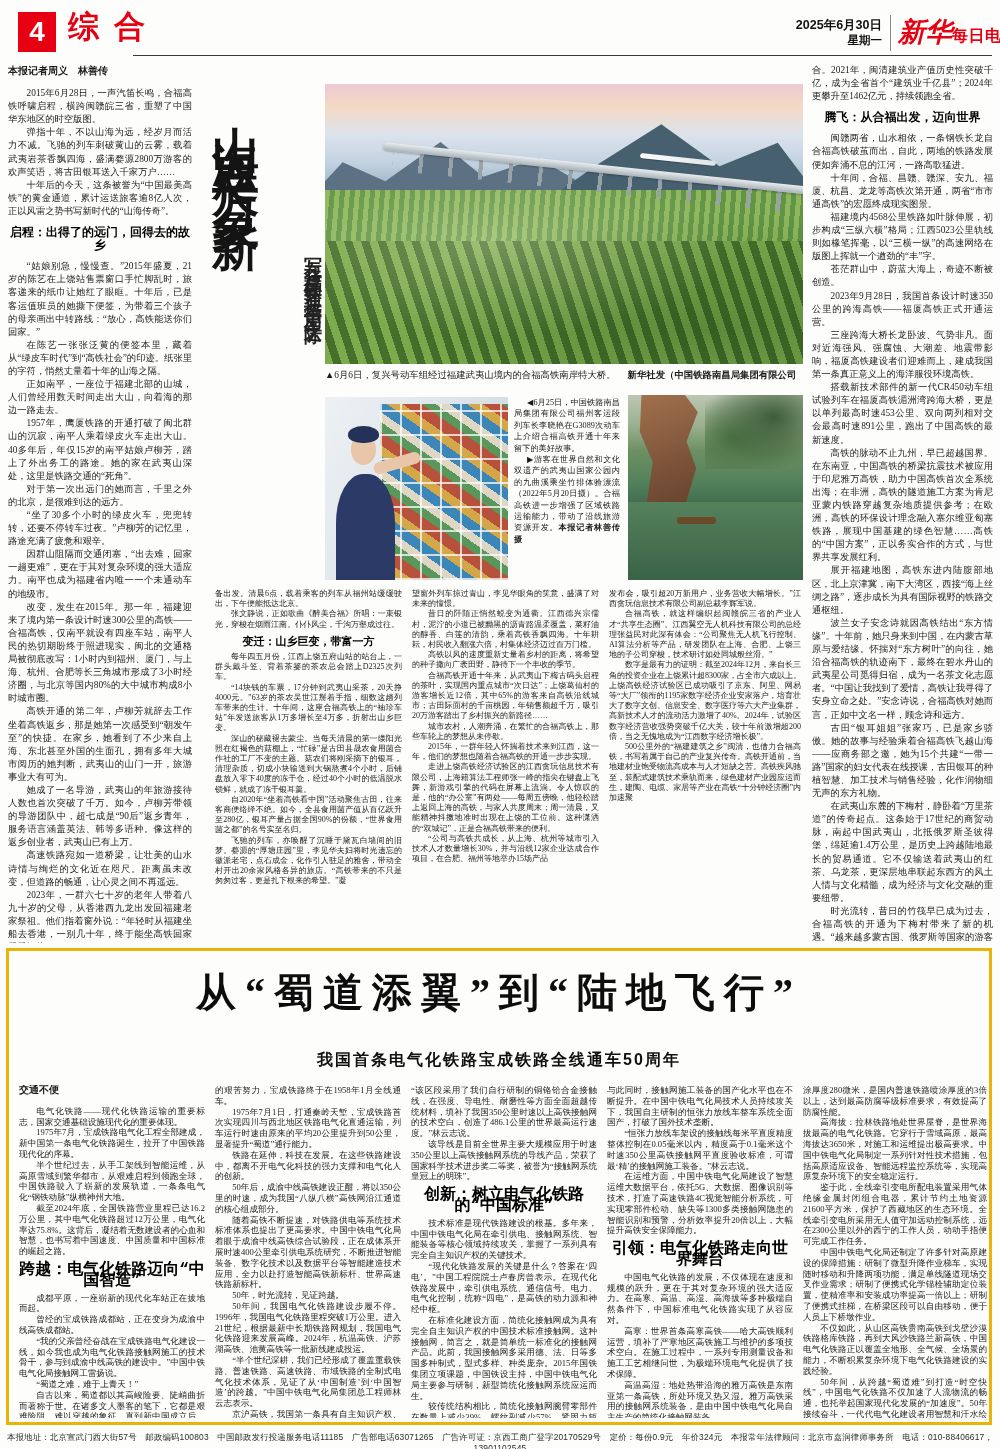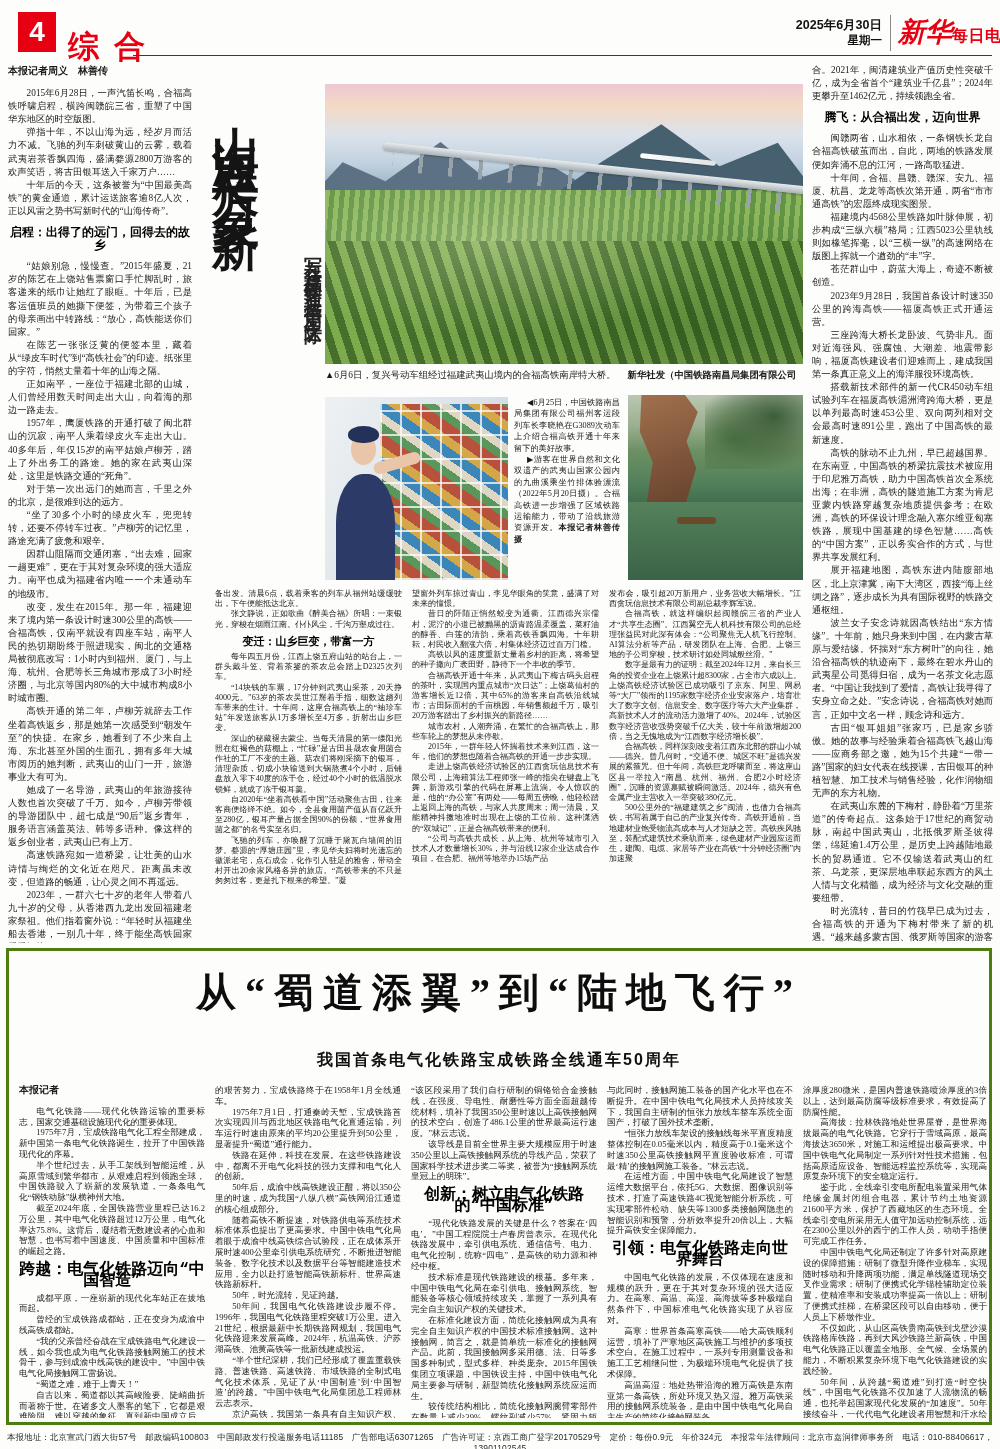--- a/index.html
+++ b/index.html
@@ -2,21 +2,21 @@
 <html><head>
 <meta charset="utf-8">
 <style>
   html,body{margin:0;padding:0;background:#e9e7e2;}
   #page{position:relative;width:1000px;height:1449px;background:#fdfdfb;margin:0 auto;overflow:hidden;
         font-family:"Liberation Serif","DejaVu Serif",serif;color:#1a1a1a;}
   
   .pagenum{position:absolute;left:18px;top:12px;width:38px;height:40px;background:#e60012;color:#fff;
            font-family:"Liberation Sans","DejaVu Sans",sans-serif;font-weight:700;font-size:28px;
            display:flex;align-items:center;justify-content:center;}
-  .section-title{position:absolute;left:68px;top:26px;color:#e60012;font-size:31px;font-weight:700;
+  .section-title{position:absolute;left:68px;top:6px;color:#e60012;font-size:31px;font-weight:700;
            font-family:"Liberation Sans","DejaVu Sans",sans-serif;letter-spacing:15px;white-space:nowrap;}
   .header-rule{position:absolute;left:133px;top:55px;width:859px;border-top:1.5px solid #3a3a3a;}
   .dateblock{position:absolute;left:760px;top:17px;width:122px;text-align:right;
            font-family:"Liberation Sans","DejaVu Sans",sans-serif;font-weight:700;color:#111;}
   .dateblock .d1{font-size:12.5px;line-height:16px;}
   .dateblock .d2{font-size:11.5px;line-height:15px;}
   .date-div{position:absolute;left:890px;top:15px;width:1px;height:36px;background:#8a8a8a;}
   .masthead{position:absolute;left:898px;top:14px;width:98px;color:#e60012;white-space:nowrap;}
   .masthead .mh1{font-size:27px;font-weight:700;font-style:italic;font-family:"Liberation Serif",serif;}
   .masthead .mh2{font-size:16px;font-weight:700;font-family:"Liberation Sans",sans-serif;letter-spacing:.5px;}
@@ -85,21 +85,21 @@
        repeating-linear-gradient(100deg,rgba(255,255,255,.18) 0 2px,transparent 2px 12px);}
   #photo3 .raft{left:28%;top:66%;width:22%;height:4%;background:#6b4a2a;border-radius:3px;}
   
   .cap1{position:absolute;left:325px;top:368px;width:478px;height:16px;overflow:hidden;}
   .cap1 p{margin:0;font-size:9.4px;line-height:14px;text-indent:0;}
   .cap1 b{font-family:"Liberation Sans","DejaVu Sans",sans-serif;font-weight:700;margin-left:12px;}
   .capmid{position:absolute;left:514px;top:397px;width:106px;height:183px;overflow:hidden;text-align:justify;}
   .capmid p{margin:0;font-size:8.2px;line-height:11.4px;text-indent:1.6em;}
   .capmid b{font-family:"Liberation Sans","DejaVu Sans",sans-serif;font-weight:700;}
   
-  #bottom-box{position:absolute;left:6px;top:948px;width:986px;height:477px;border:3px solid #4d7c0f;
+  #bottom-box{position:absolute;left:6px;top:948px;width:986px;height:477px;border:3px solid #eab308;
       background:#fdfdfb;box-sizing:border-box;}
   .b-headline{position:absolute;left:0;top:14px;width:100%;text-align:center;font-size:40px;font-weight:700;
       letter-spacing:9px;font-family:"Liberation Serif","DejaVu Serif",serif;color:#0d0d0d;white-space:nowrap;}
   .b-subtitle{position:absolute;left:0;top:99px;width:100%;text-align:center;font-size:16px;font-weight:700;
       letter-spacing:2px;font-family:"Liberation Sans","DejaVu Sans",sans-serif;color:#111;}
   
   #footer-line{position:absolute;left:0;top:1432px;width:100%;text-align:center;font-size:8.4px;color:#2a2a2a;
       font-family:"Liberation Sans","DejaVu Sans",sans-serif;letter-spacing:.2px;}
 </style>
 </head>
@@ -193,21 +193,20 @@
       <p class="p">合福高铁开通十年来，从武夷山下梅古码头启程的茶叶，实现国内重点城市“次日达”；上饶葛仙村的游客增长近12倍，其中65%的游客来自高铁沿线城市；古田际面村的千亩桃园，年销售额超千万，吸引20万游客踏出了乡村振兴的新路径……</p>
       <p class="p">城市农村，人潮奔涌，在繁忙的合福高铁上，那些车轮上的梦想从未停歇。</p>
       <p class="p">2015年，一群年轻人怀揣着技术来到江西，这一年，他们的梦想也随着合福高铁的开通一步步实现。</p>
       <p class="p">走进上饶高铁经济试验区的江西贪玩信息技术有限公司，上海籍算法工程师张一峰的指尖在键盘上飞舞，新游戏引擎的代码在屏幕上流淌。令人惊叹的是，他的“办公室”有两处——每周五傍晚，他轻松踏上返回上海的高铁，与家人共度周末；周一清晨，又能精神抖擞地准时出现在上饶的工位前。这种潇洒的“双城记”，正是合福高铁带来的便利。</p>
       <p class="p">“公司与高铁共成长，从上海、杭州等城市引入技术人才数量增长30%，并与沿线12家企业达成合作项目，在合肥、福州等地举办15场产品</p>
     </div>
   <div class="col t-sm" style="left:609px;top:589px;width:192px;height:352px;">
       <p class="cont">发布会，吸引超20万新用户，业务营收大幅增长。”江西贪玩信息技术有限公司副总裁李辉军说。</p>
       <p class="p">合福高铁，就这样编织起闽赣皖三省的产业人才“共享生态圈”。江西翼空无人机科技有限公司的总经理张益民对此深有体会：“公司聚焦无人机飞行控制、AI算法分析等产品，研发团队在上海、合肥、上饶三地的子公司穿梭，技术研讨如处同城般丝滑。”</p>
       <p class="p">数字是最有力的证明：截至2024年12月，来自长三角的投资企业在上饶累计超8300家，占全市六成以上。上饶高铁经济试验区已成功吸引了京东、阿里、网易等“大厂”领衔的1195家数字经济企业安家落户，培育壮大了数字文创、信息安全、数字医疗等六大产业集群，高新技术人才的流动活力激增了40%。2024年，试验区数字经济营收强势突破千亿大关，较十年前激增超200倍，当之无愧地成为“江西数字经济增长极”。</p>
-      <p class="p">合福高铁，同样深刻改变着江西东北部的群山小城——德兴。曾几何时，“交通不便、城区不旺”是德兴发展的紧箍咒。但十年间，高铁巨龙呼啸而至，将这座山区县一举拉入“南昌、杭州、福州、合肥2小时经济圈”，沉睡的资源禀赋被瞬间激活。2024年，德兴有色金属产业主营收入一举突破380亿元。</p>
       <p class="p">500公里外的“福建建筑之乡”闽清，也借力合福高铁，书写着属于自己的产业复兴传奇。高铁开通前，当地建材业饱受物流高成本与人才短缺之苦。高铁疾风驰至，装配式建筑技术乘轨而来，绿色建材产业园应运而生，建陶、电缆、家居等产业在高铁“十分钟经济圈”内加速聚</p>
     </div>
   <div class="col t-md" style="left:812px;top:64px;width:181px;height:879px;">
       <p class="cont">合。2021年，闽清建筑业产值历史性突破千亿，成为全省首个“建筑业千亿县”；2024年更攀升至1462亿元，持续领跑全省。</p>
       <p class="h">腾飞：从合福出发，迈向世界</p>
       <p class="p">闽赣两省，山水相依，一条钢铁长龙自合福高铁破茧而出，自此，两地的铁路发展便如奔涌不息的江河，一路高歌猛进。</p>
       <p class="p">十年间，合福、昌赣、赣深、安九、福厦、杭昌、龙龙等高铁次第开通，两省“市市通高铁”的宏愿终成现实图景。</p>
       <p class="p">福建境内4568公里铁路如叶脉伸展，初步构成“三纵六横”格局；江西5023公里轨线则如椽笔挥毫，以“三横一纵”的高速网络在版图上挥就一个遒劲的“丰”字。</p>
       <p class="p">苍茫群山中，蔚蓝大海上，奇迹不断被创造。</p>
       <p class="p">2023年9月28日，我国首条设计时速350公里的跨海高铁——福厦高铁正式开通运营。</p>
@@ -218,21 +217,21 @@
       <p class="p">波兰女子安念诗就因高铁结出“东方情缘”。十年前，她只身来到中国，在内蒙古草原与爱结缘。怀揣对“东方树叶”的向往，她沿合福高铁的轨迹南下，最终在碧水丹山的武夷星公司觅得归宿，成为一名茶文化志愿者。“中国让我找到了爱情，高铁让我寻得了安身立命之处。”安念诗说，合福高铁对她而言，正如中文名一样，顾念诗和远方。</p>
       <p class="p">古田“银耳姐姐”张家巧，已是家乡骄傲。她的故事与经验乘着合福高铁飞越山海——应商务部之邀，她为15个共建“一带一路”国家的妇女代表在线授课，古田银耳的种植智慧、加工技术与销售经验，化作润物细无声的东方礼物。</p>
       <p class="p">在武夷山东麓的下梅村，静卧着“万里茶道”的传奇起点。这条始于17世纪的商贸动脉，南起中国武夷山，北抵俄罗斯圣彼得堡，绵延逾1.4万公里，是历史上跨越陆地最长的贸易通道。它不仅输送着武夷山的红茶、乌龙茶，更深层地串联起东西方的风土人情与文化精髓，成为经济与文化交融的重要纽带。</p>
       <p class="p">时光流转，昔日的竹筏早已成为过去，合福高铁的开通为下梅村带来了新的机遇。“越来越多蒙古国、俄罗斯等国家的游客慕名而来，漫步于古巷，亲身感受万里茶道起点的历史韵味与深厚文化底蕴。”武夷山市下梅村民俗文化发展旅游有限公司经理叶胜说。</p>
     </div>
 
   <div id="bottom-box">
     <div class="b-headline">从“蜀道添翼”到“陆地飞行”</div>
     <div class="b-subtitle">我国首条电气化铁路宝成铁路全线通车50周年</div>
     <div class="col t-bt" style="left:10px;top:134px;width:186px;height:333px;">
-        <p class="by">本报记者</p>
+        <p class="by">交通不便</p>
         <p class="p">电气化铁路——现代化铁路运输的重要标志，国家交通基础设施现代化的重要体现。</p>
         <p class="p">1975年7月，宝成铁路电气化工程全部建成，新中国第一条电气化铁路诞生，拉开了中国铁路现代化的序幕。</p>
         <p class="p">半个世纪过去，从手工架线到智能运维，从高原雪域到繁华都市，从艰难启程到领跑全球，中国铁路驶入了崭新的发展轨道，一条条电气化“钢铁动脉”纵横神州大地。</p>
         <p class="p">截至2024年底，全国铁路营业里程已达16.2万公里，其中电气化铁路超过12万公里，电气化率达75.8%。这背后，凝结着无数建设者的心血和智慧，也书写着中国速度、中国质量和中国标准的崛起之路。</p>
         <p class="h">跨越：电气化铁路迈向“中国智造”</p>
         <p class="p">成都平原，一座崭新的现代化车站正在拔地而起。</p>
         <p class="p">曾经的宝成铁路成都站，正在变身为成渝中线高铁成都站。</p>
         <p class="p">“我的父亲曾经奋战在宝成铁路电气化建设一线，如今我也成为电气化铁路接触网施工的技术骨干，参与到成渝中线高铁的建设中。”中国中铁电气化局接触网工雷扬说。</p>
         <p class="p">“蜀道之难，难于上青天！”</p>
         <p class="p">自古以来，蜀道都以其高峻险要、陡峭曲折而著称于世。在诸多文人墨客的笔下，它都是艰难险阻、难以穿越的象征。直到新中国成立后，随着宝成铁路的建成通车，终于结束了“百步九折萦岩峦”“不与秦塞通人烟”的历史。</p>
@@ -245,22 +244,22 @@
         <p class="p">随着高铁不断提速，对铁路供电等系统技术标准体系也提出了更高要求。中国中铁电气化局着眼于成渝中线高铁综合试验段，正在成体系开展时速400公里牵引供电系统研究，不断推进智能装备、数字化技术以及数据平台等智能建造技术应用，全力以赴打造智能高铁新标杆、世界高速铁路新标杆。</p>
         <p class="p">50年，时光流转，见证跨越。</p>
         <p class="p">50年间，我国电气化铁路建设步履不停。1996年，我国电气化铁路里程突破1万公里。进入21世纪，根据最新中长期铁路网规划，我国电气化铁路迎来发展高峰。2024年，杭温高铁、沪苏湖高铁、池黄高铁等一批新线建成投运。</p>
         <p class="p">“半个世纪深耕，我们已经形成了覆盖重载铁路、普速铁路、高速铁路、市域铁路的全制式电气化技术体系，见证了从‘中国制造’到‘中国智造’的跨越。”中国中铁电气化局集团总工程师林云志表示。</p>
         <p class="p">京沪高铁，我国第一条具有自主知识产权、完全实现国产化的高铁，其枣庄至蚌埠间先导段曾经见证过世界铁路运营试验速度的最高纪录——时速486.1公里。</p>
       </div>
     <div class="col t-bt" style="left:402px;top:134px;width:186px;height:333px;">
         <p class="cont">“该区段采用了我们自行研制的铜铬铪合金接触线，在强度、导电性、耐磨性等方面全面超越传统材料，填补了我国350公里时速以上高铁接触网的技术空白，创造了486.1公里的世界最高运行速度。”林云志说。</p>
         <p class="p">该导线是目前全世界主要大规模应用于时速350公里以上高铁接触网系统的导线产品，荣获了国家科学技术进步奖二等奖，被誉为“接触网系统皇冠上的明珠”。</p>
         <p class="h">创新：树立电气化铁路的“中国标准”</p>
+        <p class="p">技术标准是现代铁路建设的根基。多年来，中国中铁电气化局在牵引供电、接触网系统、智能装备等核心领域持续攻关，掌握了一系列具有完全自主知识产权的关键技术。</p>
         <p class="p">“现代化铁路发展的关键是什么？答案在‘四电’。”中国工程院院士卢春房曾表示。在现代化铁路发展中，牵引供电系统、通信信号、电力、电气化控制，统称“四电”，是高铁的动力源和神经中枢。</p>
-        <p class="p">技术标准是现代铁路建设的根基。多年来，中国中铁电气化局在牵引供电、接触网系统、智能装备等核心领域持续攻关，掌握了一系列具有完全自主知识产权的关键技术。</p>
         <p class="p">在标准化建设方面，简统化接触网成为具有完全自主知识产权的中国技术标准接触网。这种接触网，简言之，就是简单统一标准化的接触网产品。此前，我国接触网多采用德、法、日等多国多种制式，型式多样、种类庞杂。2015年国铁集团立项课题，中国铁设主持，中国中铁电气化局主要参与研制，新型简统化接触网系统应运而生。</p>
         <p class="p">较传统结构相比，简统化接触网腕臂零部件在数量上减少39%、螺纹副减少57%、紧固力矩种类减少50%，而产品制造的稳定性、零部件集成度却全面提高，在满足高铁供电系统运行要求的同时，接触网安装和维护效率提升了1/3，为统一全套标准装备、智能识别零部件故障提供了基础保障。</p>
       </div>
     <div class="col t-bt" style="left:598px;top:134px;width:186px;height:333px;">
         <p class="cont">与此同时，接触网施工装备的国产化水平也在不断提升。在中国中铁电气化局技术人员持续攻关下，我国自主研制的恒张力放线车整车系统全面国产，打破了国外技术垄断。</p>
         <p class="p">“恒张力放线车架设的接触线每米平直度精度整体控制在0.05毫米以内，精度高于0.1毫米这个时速350公里高铁接触网平直度验收标准，可谓最‘精’的接触网施工装备。”林云志说。</p>
         <p class="p">在运维方面，中国中铁电气化局建设了智慧运维大数据平台，依托5G、大数据、图像识别等技术，打造了高速铁路4C视觉智能分析系统，可实现零部件松动、缺失等1300多类接触网隐患的智能识别和预警，分析效率提升20倍以上，大幅提升高铁安全保障能力。</p>
         <p class="h">引领：电气化铁路走向世界舞台</p>
         <p class="p">中国电气化铁路的发展，不仅体现在速度和规模的跃升，更在于其对复杂环境的强大适应力。在高寒、高温、高湿、高海拔等多种极端自然条件下，中国标准电气化铁路实现了从容应对。</p>
         <p class="p">高寒：世界首条高寒高铁——哈大高铁顺利运营，填补了严寒地区高铁施工与维护的多项技术空白。在施工过程中，一系列专用测量设备和施工工艺相继问世，为极端环境电气化提供了技术保障。</p>

